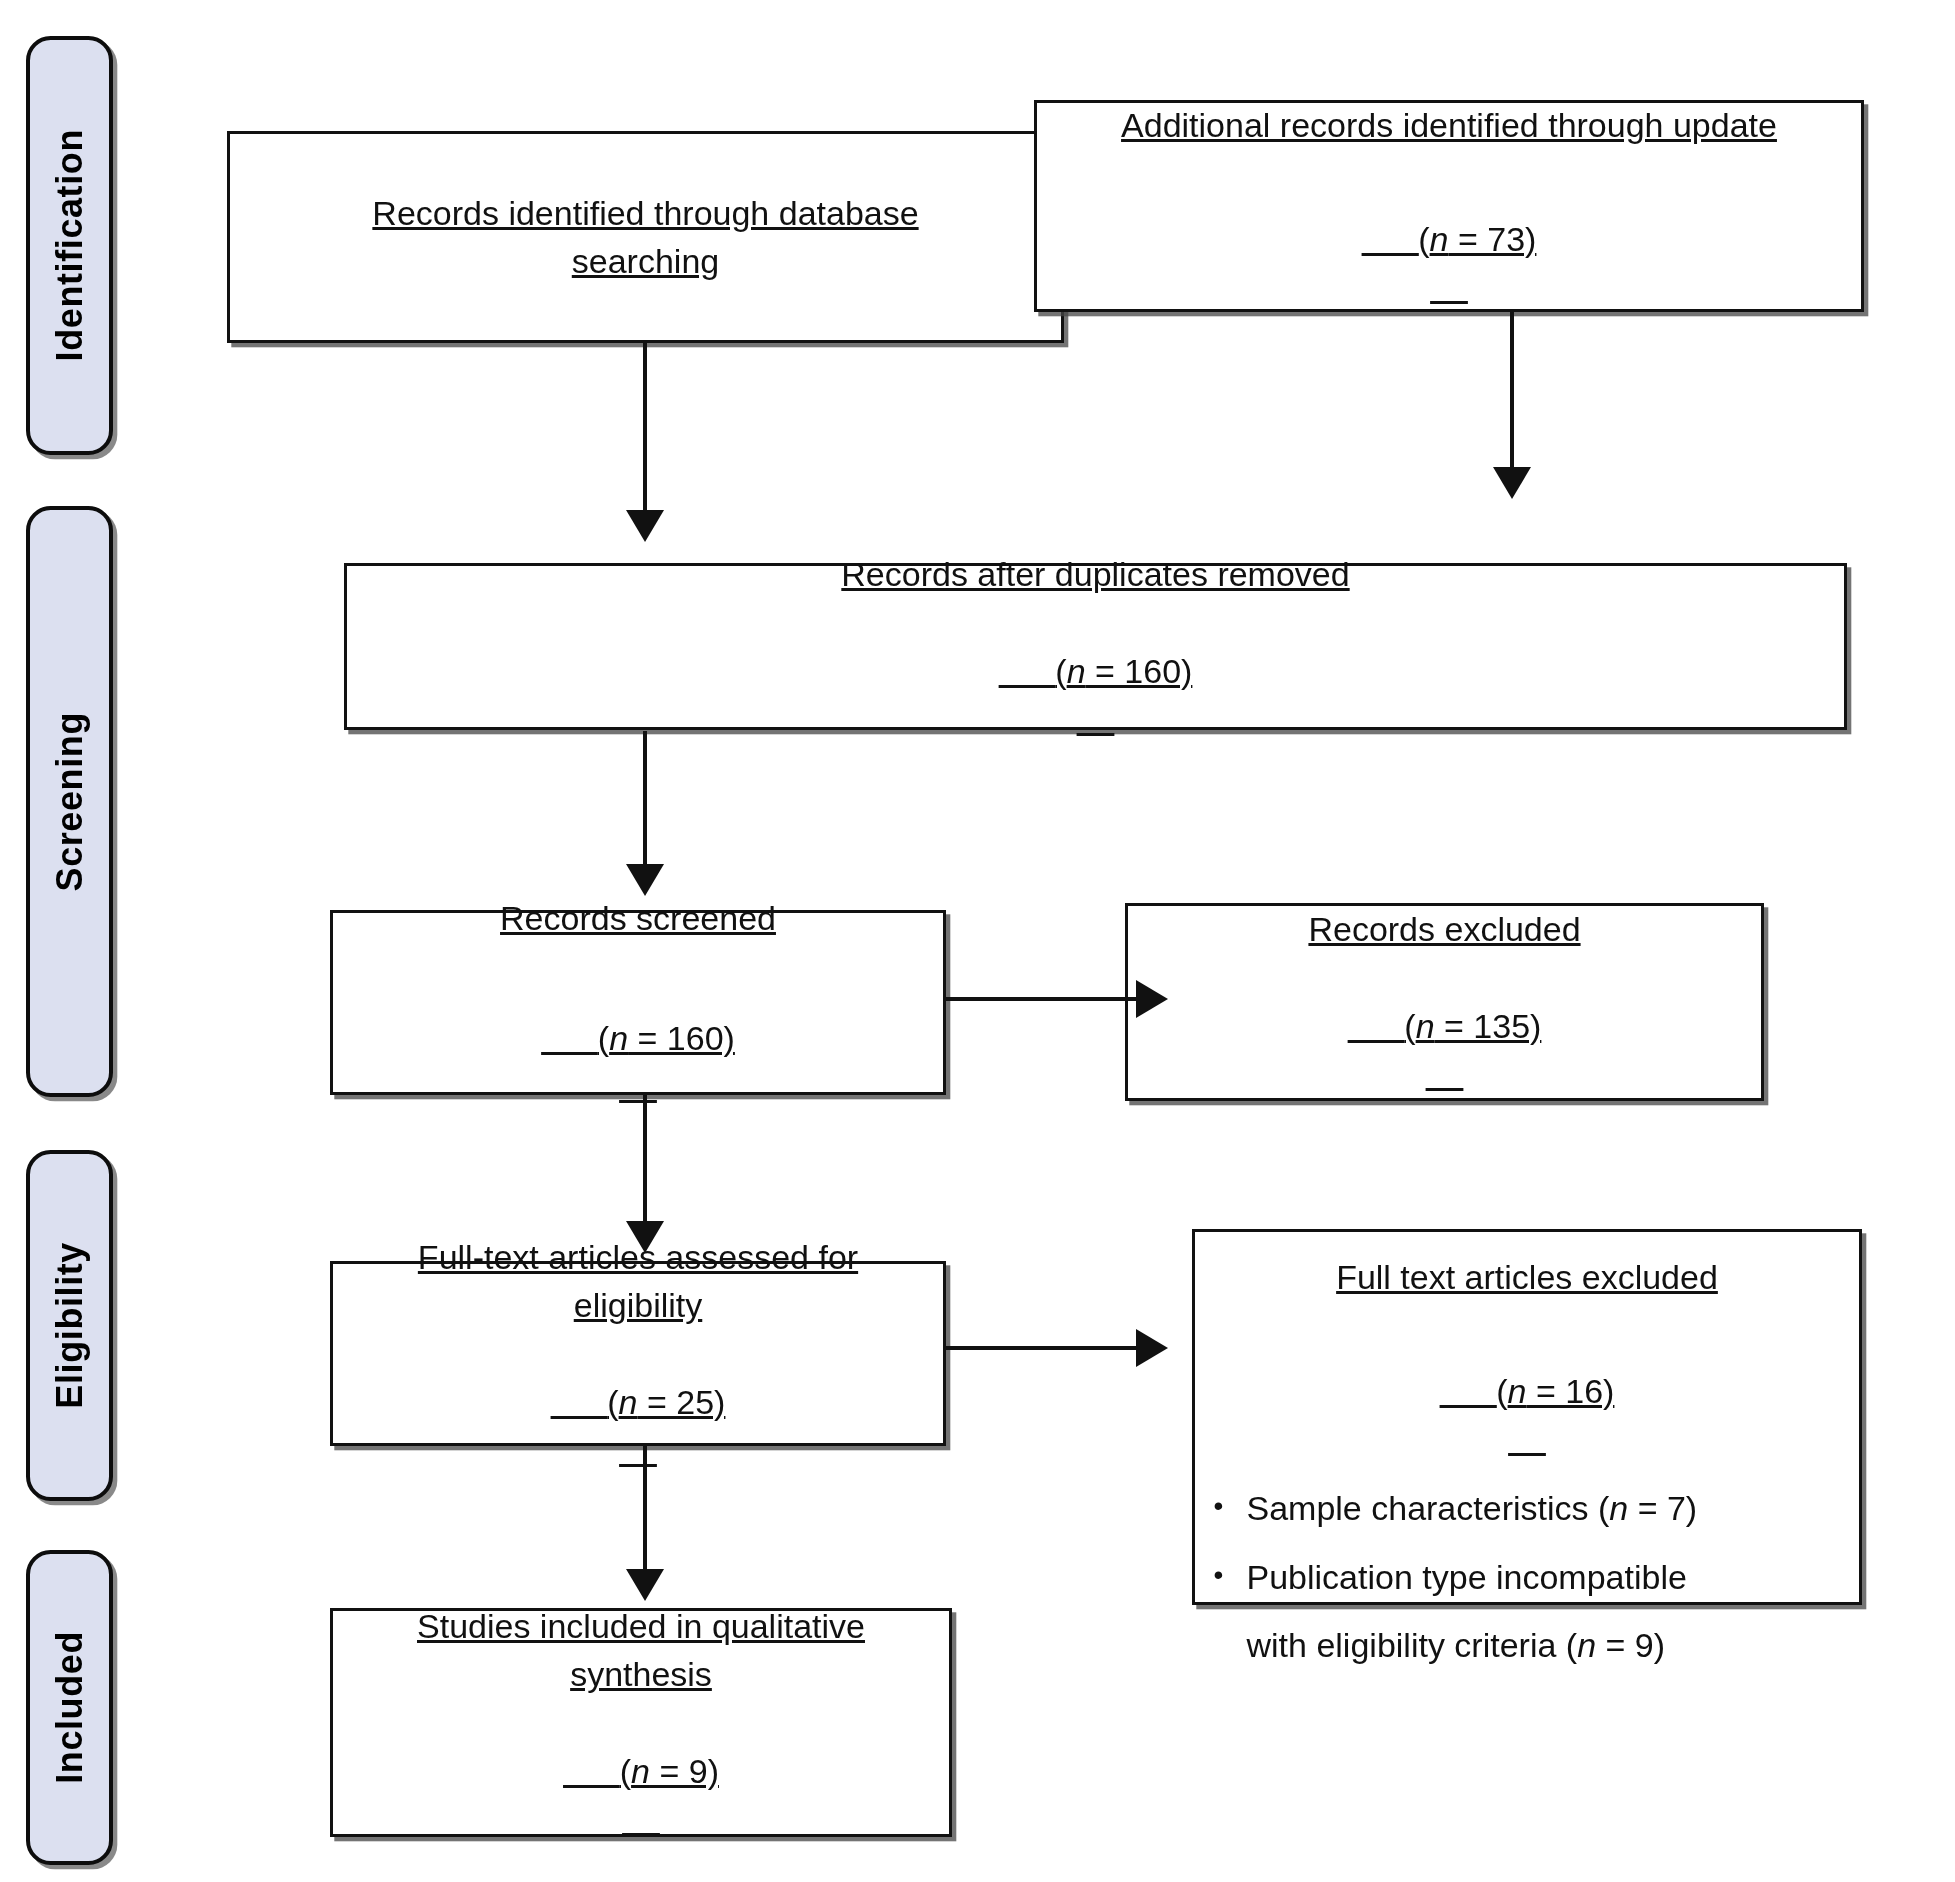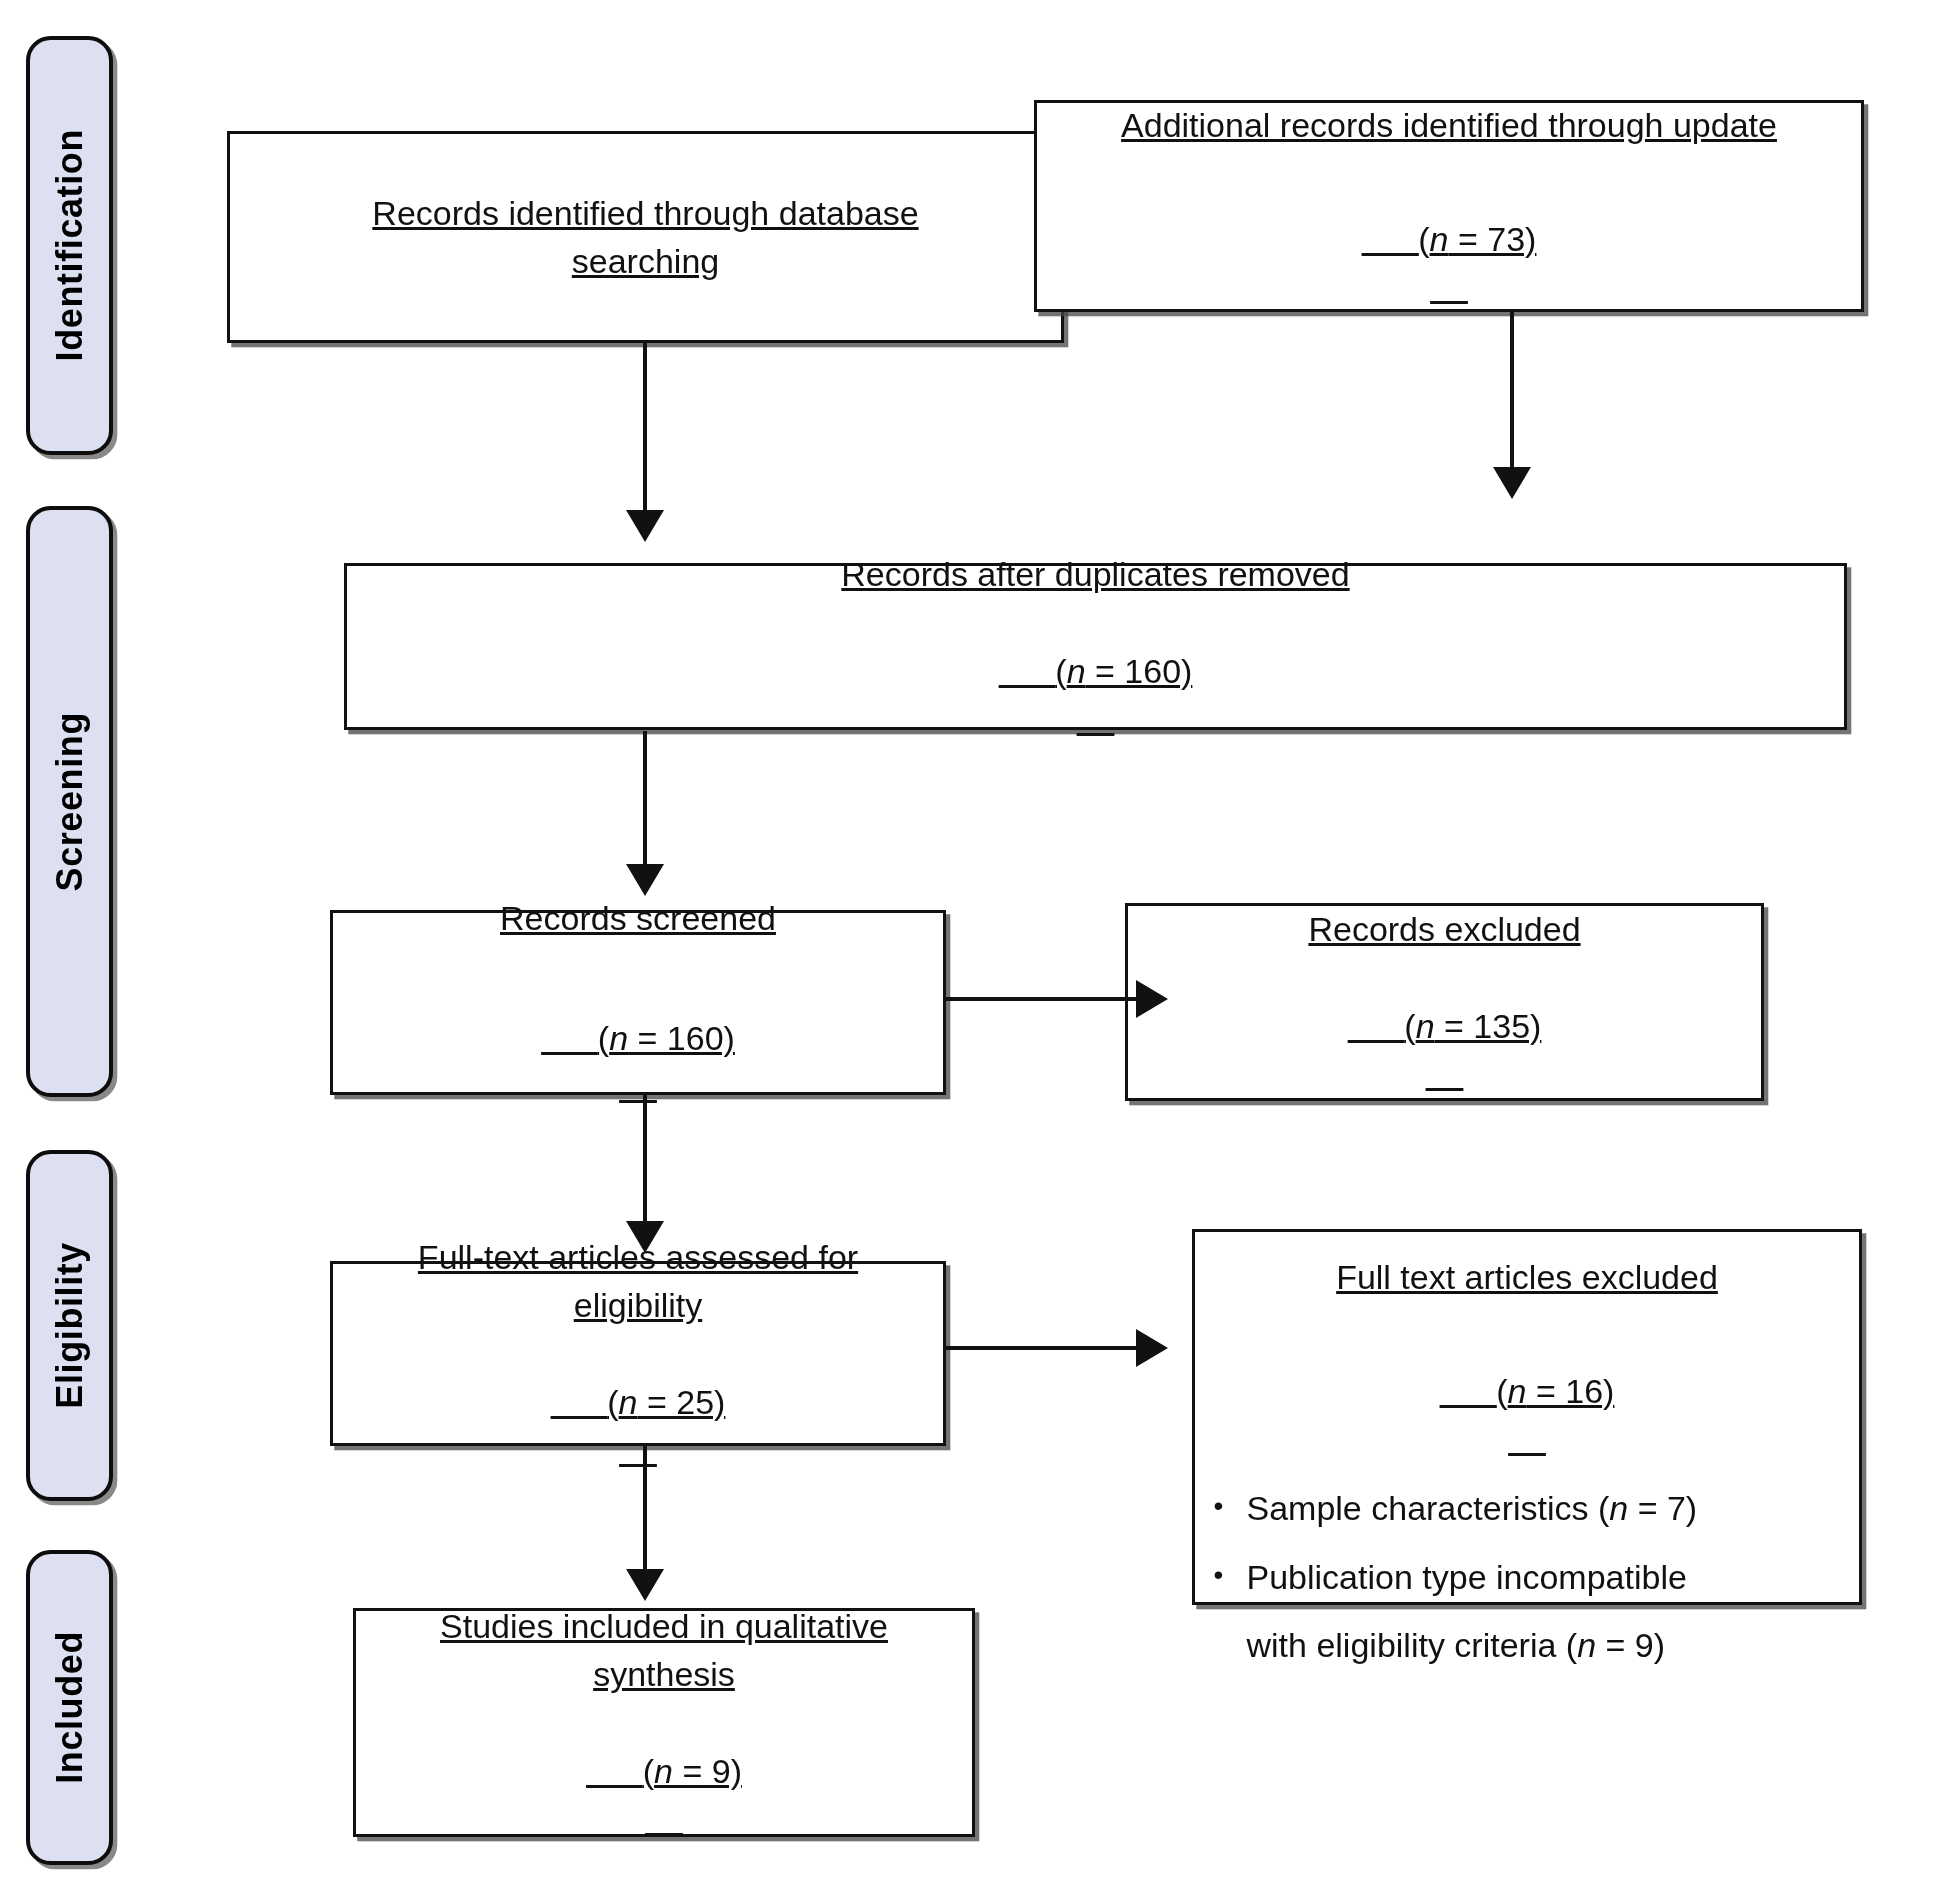--- a/index.html
+++ b/index.html
@@ -206,21 +206,21 @@
       </span>
     </div>
   </div>
 
   <div class="h-line" style="left:946px; top:1346px; width:191px; height:4.3px;"></div>
   <div class="arrow-right" style="left:1136px; top:1329px;"></div>
 
   <div class="v-line" style="left:643px; top:1446px; width:4.3px; height:126px;"></div>
   <div class="arrow-down" style="left:626px; top:1569px;"></div>
 
-  <div class="flow-box" style="left:330px; top:1608px; width:622px; height:229px;margin-left:23px;">
+  <div class="flow-box" style="left:330px; top:1608px; width:622px; height:229px;">
     <div class="line">Studies included in qualitative</div>
     <div class="line">synthesis</div>
     <div class="line">
       <span>(</span><em class="ital">n</em><span> = 9)</span>
     </div>
   </div>
 
 </div>
 
 

